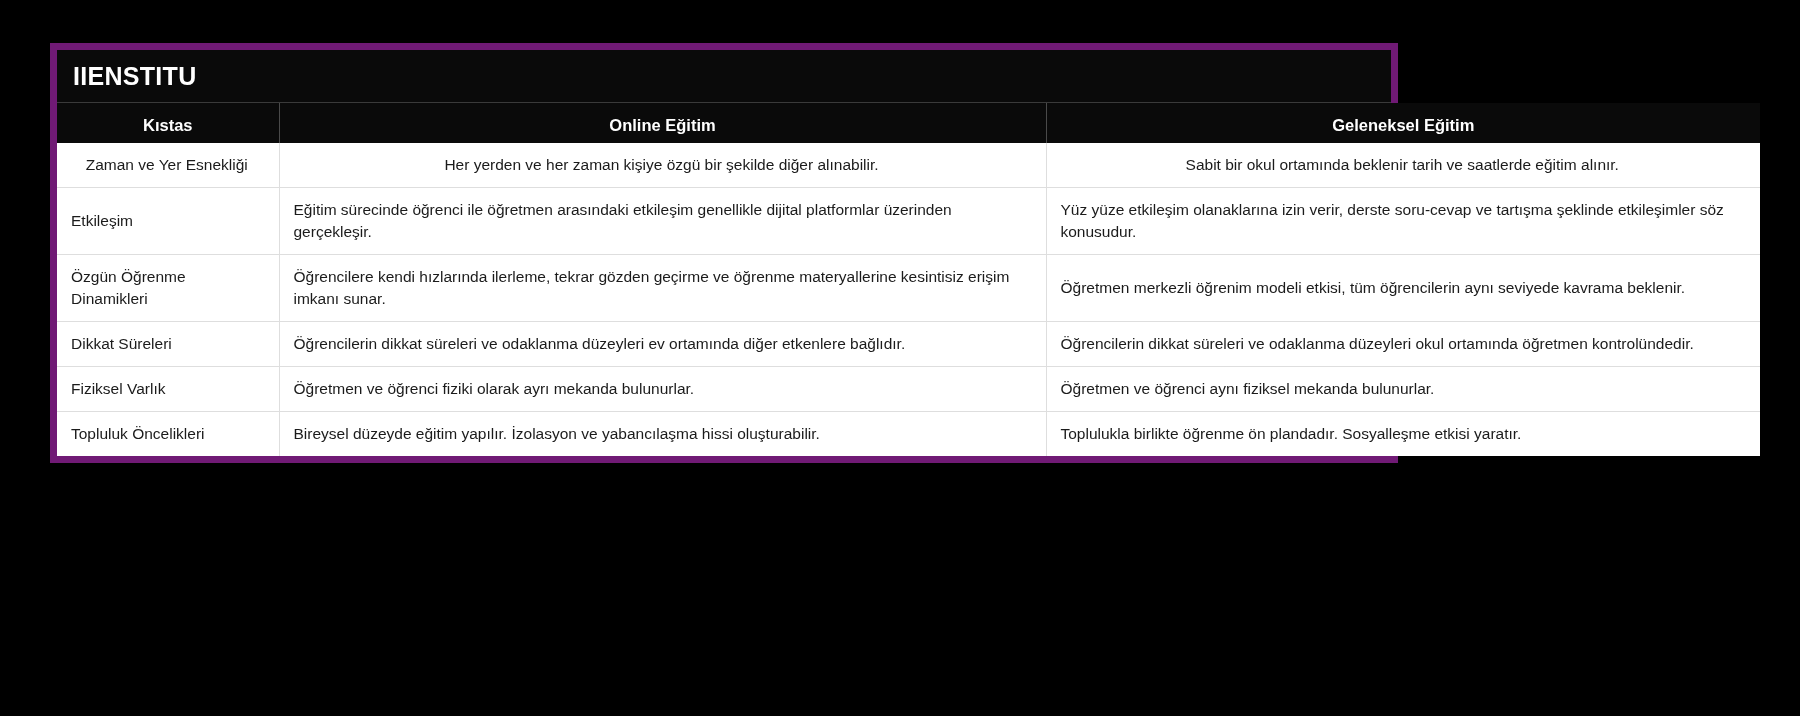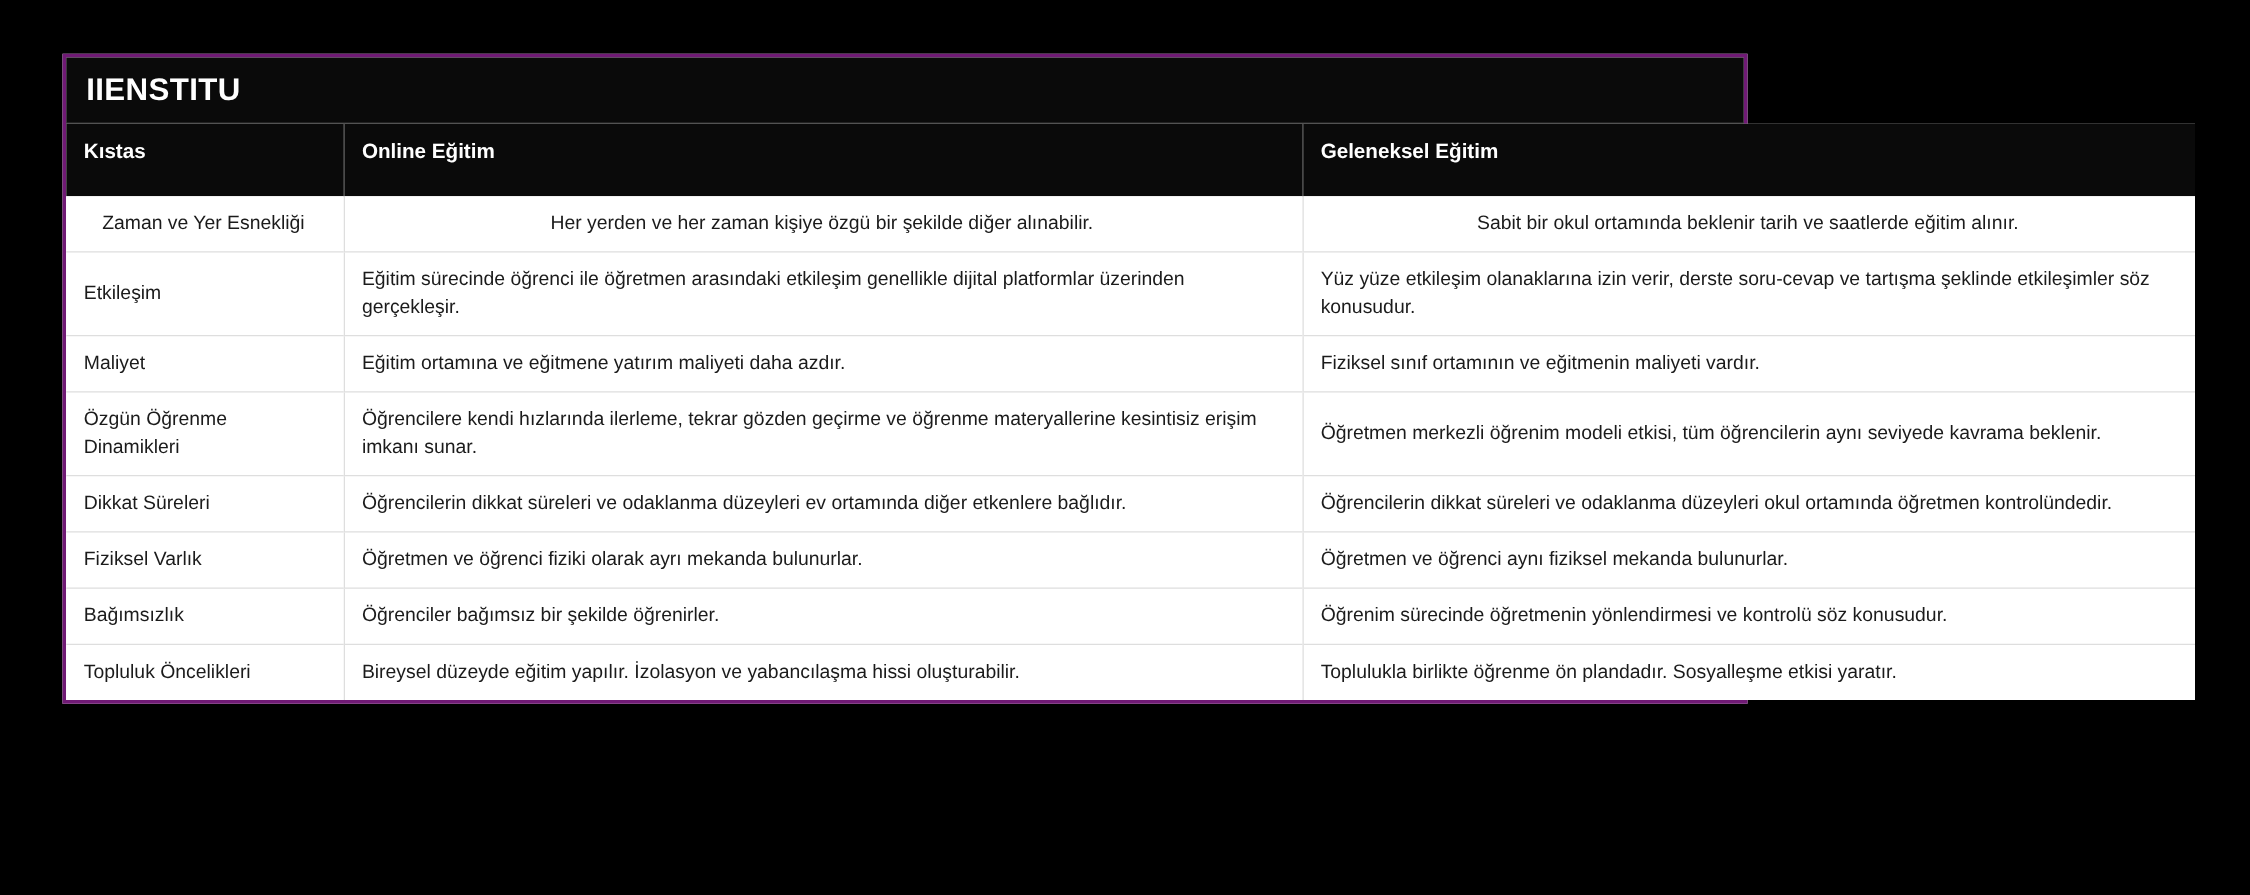--- a/index.html
+++ b/index.html
@@ -19,21 +19,21 @@
     width: 1800px;
     height: 716px;
     background: #000000;
   }
   .table-wrap {
     position: absolute;
     left: 50px;
     top: 43px;
     width: 1348px;
     background: #ffffff;
-    border: 3px solid #701a75;
+    border: 7px solid #701a75;
     box-sizing: border-box;
   }
   
   .brand-band {
     background: #0a0a0a;
     height: 53px;
     display: flex;
     align-items: center;
     padding: 0 0 0 16px;
     box-sizing: border-box;
@@ -55,22 +55,22 @@
   }
   table.cmp col.c1 { width: 222px; }
   table.cmp col.c2 { width: 767px; }
   table.cmp col.c3 { width: 714px; }
 
   thead th {
     background: #0a0a0a;
     color: #ffffff;
     font-size: 16.5px;
     font-weight: bold;
-    text-align: left;
-    padding: 13px 14px 26px 14px;
+    text-align: center;
+    padding: 13px 14px 8px 14px;
     border-right: 1px solid #4a4a4a;
     vertical-align: middle;
     white-space: nowrap;
   }
   thead th:last-child { border-right: none; }
 
   tbody td {
     font-size: 15.5px;
     color: #1b1b1b;
     line-height: 1.42;
@@ -118,50 +118,40 @@
           <td>Sabit bir okul ortamında beklenir tarih ve saatlerde eğitim alınır.</td>
         </tr>
 
 
         <tr>
           <td class="crit">Etkileşim</td>
           <td>Eğitim sürecinde öğrenci ile öğretmen arasındaki etkileşim genellikle dijital platformlar üzerinden gerçekleşir.</td>
           <td>Yüz yüze etkileşim olanaklarına izin verir, derste soru-cevap ve tartışma şeklinde etkileşimler söz konusudur.</td>
         </tr>
 
-        <tr>
-          <td class="crit">Maliyet</td>
-          <td>Eğitim ortamına ve eğitmene yatırım maliyeti daha azdır.</td>
-          <td>Fiziksel sınıf ortamının ve eğitmenin maliyeti vardır.</td>
-        </tr>
 
 
         <tr>
           <td class="crit">Özgün Öğrenme Dinamikleri</td>
           <td>Öğrencilere kendi hızlarında ilerleme, tekrar gözden geçirme ve öğrenme materyallerine kesintisiz erişim imkanı sunar.</td>
           <td>Öğretmen merkezli öğrenim modeli etkisi, tüm öğrencilerin aynı seviyede kavrama beklenir.</td>
         </tr>
 
         <tr>
           <td class="crit">Dikkat Süreleri</td>
           <td>Öğrencilerin dikkat süreleri ve odaklanma düzeyleri ev ortamında diğer etkenlere bağlıdır.</td>
           <td>Öğrencilerin dikkat süreleri ve odaklanma düzeyleri okul ortamında öğretmen kontrolündedir.</td>
         </tr>
 
         <tr>
           <td class="crit">Fiziksel Varlık</td>
           <td>Öğretmen ve öğrenci fiziki olarak ayrı mekanda bulunurlar.</td>
           <td>Öğretmen ve öğrenci aynı fiziksel mekanda bulunurlar.</td>
         </tr>
 
-        <tr>
-          <td class="crit">Bağımsızlık</td>
-          <td>Öğrenciler bağımsız bir şekilde öğrenirler.</td>
-          <td>Öğrenim sürecinde öğretmenin yönlendirmesi ve kontrolü söz konusudur.</td>
-        </tr>
 
         <tr>
           <td class="crit">Topluluk Öncelikleri</td>
           <td>Bireysel düzeyde eğitim yapılır. İzolasyon ve yabancılaşma hissi oluşturabilir.</td>
           <td>Toplulukla birlikte öğrenme ön plandadır. Sosyalleşme etkisi yaratır.</td>
         </tr>
 
       </tbody>
     </table>
 

